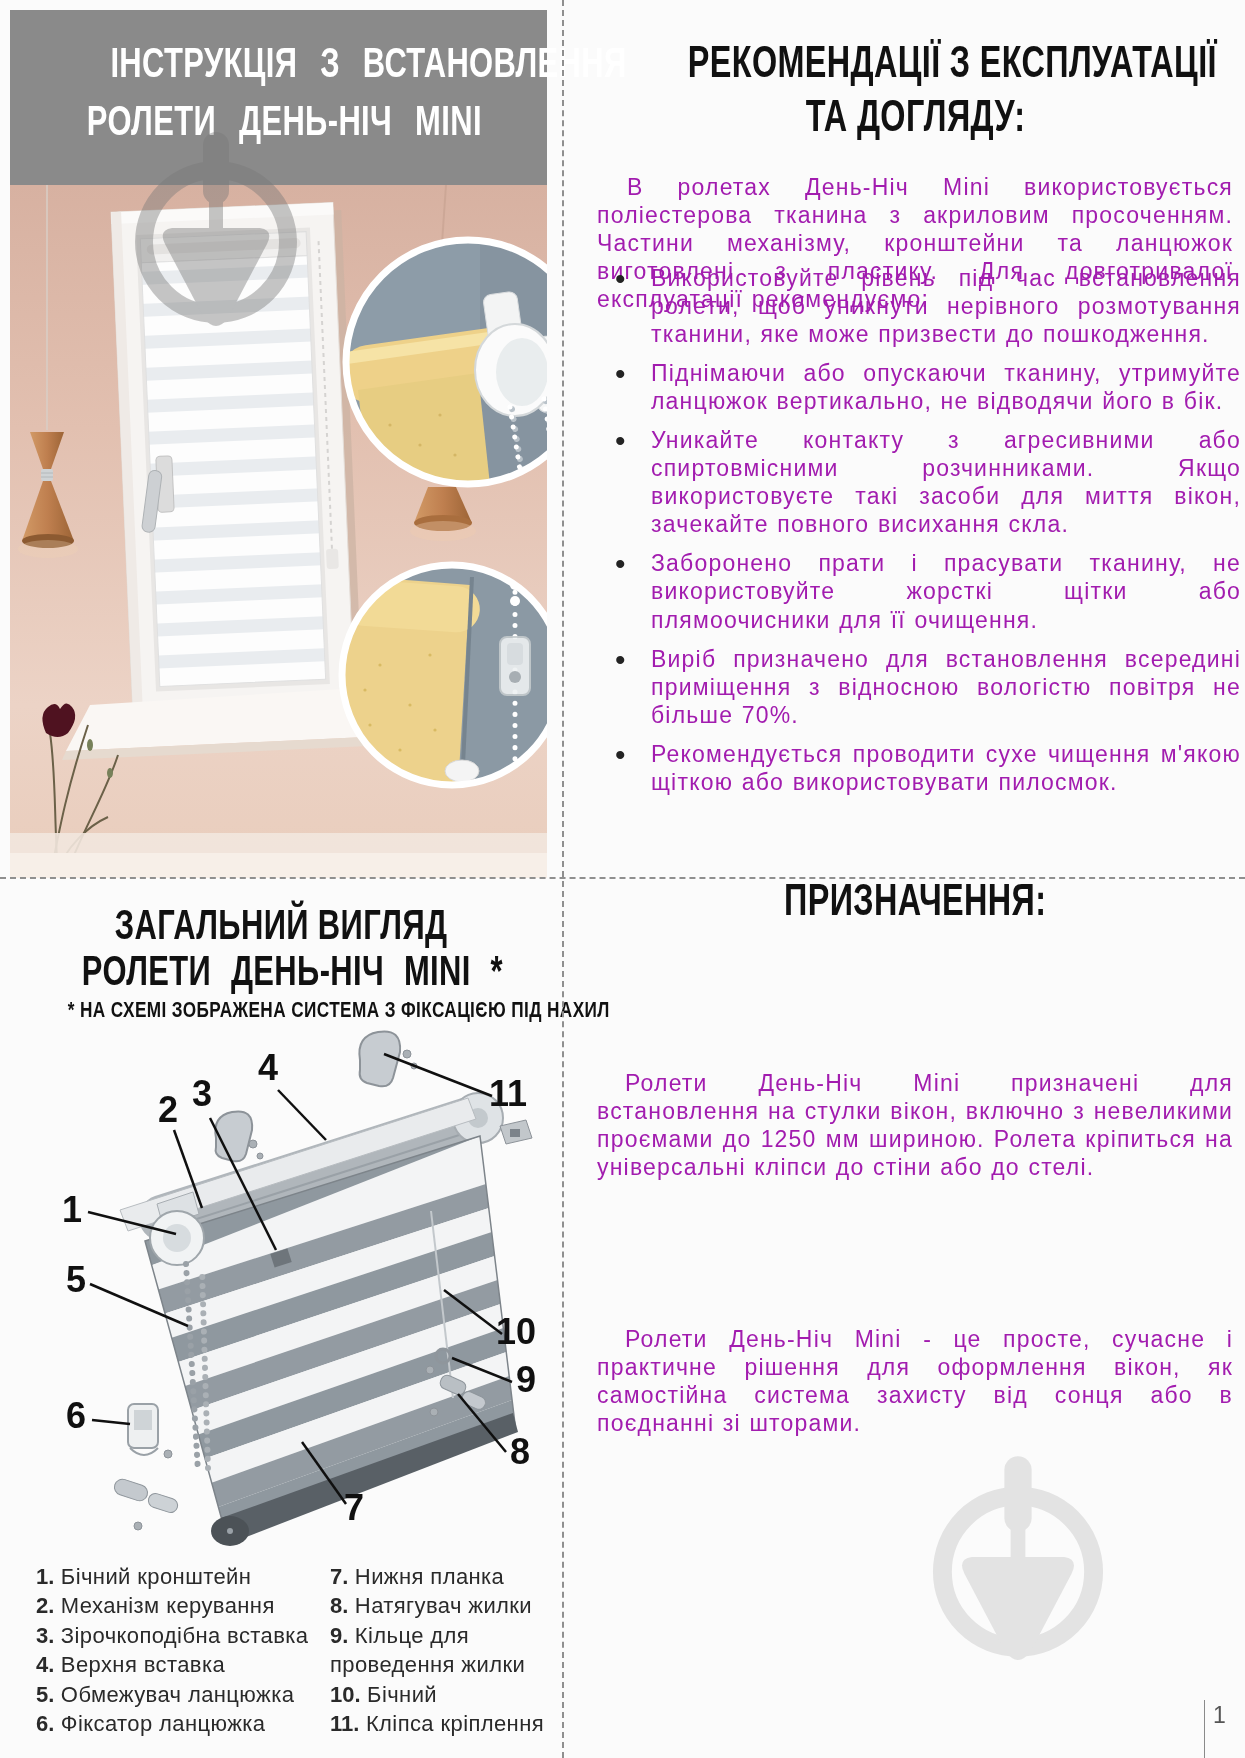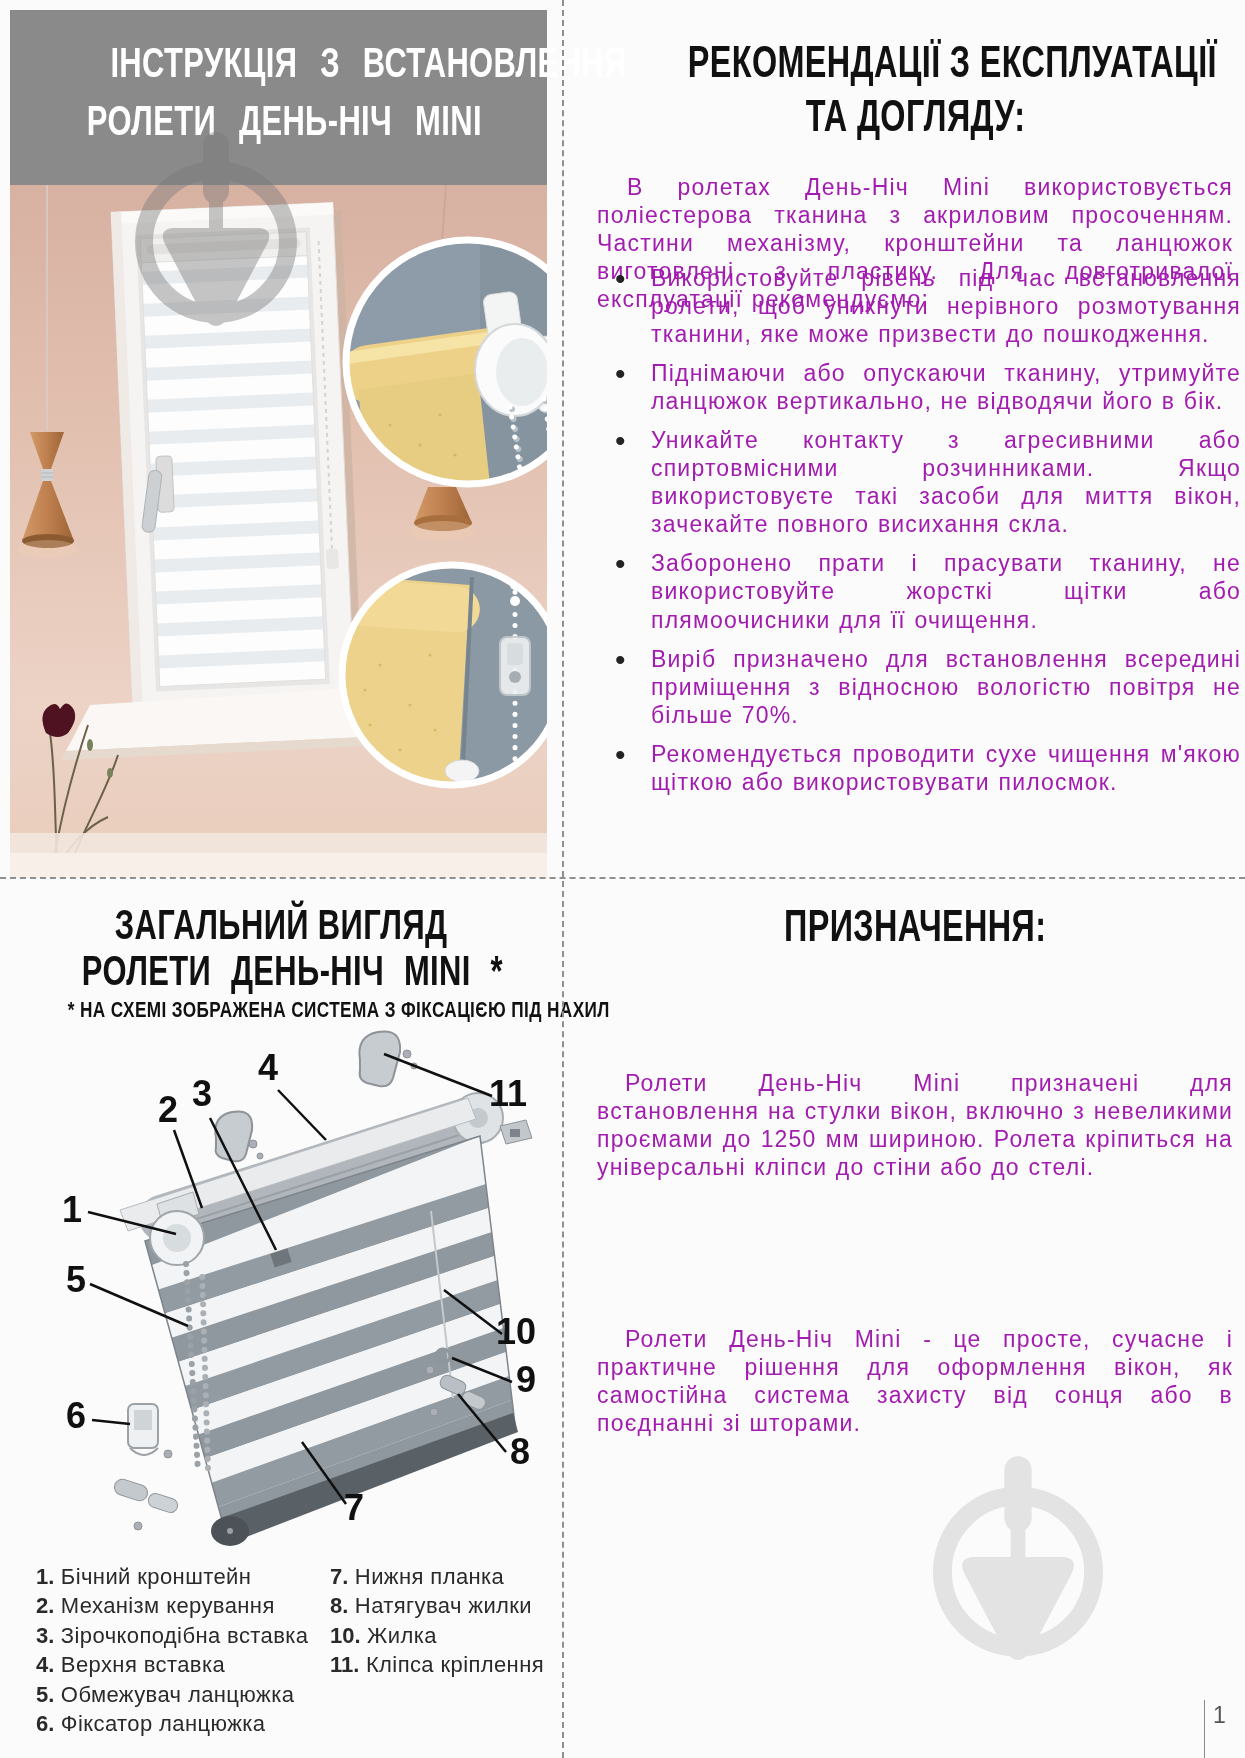--- a/index.html
+++ b/index.html
@@ -42,21 +42,21 @@
   #ov-title2 .cond{word-spacing:.35em;}
   #ov-note{position:absolute;left:0;top:998px;width:562px;text-align:left;}
   #ov-note .cond{font-size:21.5px;transform:scaleX(.8);color:#111;}
   #diagram-wrap{position:absolute;left:10px;top:1026px;width:537px;height:532px;}
   .legend{position:absolute;top:1562px;font-size:22px;line-height:1.34;letter-spacing:.4px;color:#2a2a2a;}
   #legend-left{left:36px;width:280px;}
   #legend-right{left:330px;width:232px;}
   .leg-item b{letter-spacing:0;}
 
   
-  #purpose-title{top:900px;}
+  #purpose-title{top:874px;}
   #purpose-p1{position:absolute;left:597px;top:1046px;width:636px;text-indent:28px;}
   #purpose-p2{position:absolute;left:597px;top:1302px;width:636px;text-indent:28px;}
   #brand-watermark{position:absolute;left:913px;top:1452px;width:210px;height:210px;color:#e3e3e3;}
 
   
   #pg-rule{position:absolute;left:1204px;top:1700px;width:1px;height:58px;background:#8a8a8a;}
   #page-number{position:absolute;left:1213px;top:1702px;font-size:23px;color:#555;}
 
   svg text.callout{font-family:"Liberation Sans",sans-serif;font-weight:bold;font-size:36px;fill:#101010;}
 </style>
@@ -360,21 +360,22 @@
         <div class="leg-item"><b>1.</b><span> Бічний кронштейн</span></div>
         <div class="leg-item"><b>2.</b><span> Механізм керування</span></div>
         <div class="leg-item"><b>3.</b><span> Зірочкоподібна вставка</span></div>
         <div class="leg-item"><b>4.</b><span> Верхня вставка</span></div>
         <div class="leg-item"><b>5.</b><span> Обмежувач ланцюжка</span></div>
         <div class="leg-item"><b>6.</b><span> Фіксатор ланцюжка</span></div>
       </div>
     <div id="legend-right" class="legend">
         <div class="leg-item"><b>7.</b><span> Нижня планка</span></div>
         <div class="leg-item"><b>8.</b><span> Натягувач жилки</span></div>
-        <div class="leg-item"><b>10.</b><span> Жилка</span></div>
+        <div class="leg-item"><b>9.</b><span> Кільце для проведення жилки</span></div>
+        <div class="leg-item"><b>10.</b><span> Бічний</span></div>
         <div class="leg-item"><b>11.</b><span> Кліпса кріплення</span></div>
       </div>
   </div>
 
   <div>
     <div class="hline right-col black-h" id="purpose-title">
       <span class="cond">ПРИЗНАЧЕННЯ:</span>
     </div>
     <p id="purpose-p1" class="bodytext">Ролети День-Ніч Mini призначені для встановлення на стулки вікон, включно з невеликими проємами до 1250 мм шириною. Ролета кріпиться на універсальні кліпси до стіни або до стелі.</p>
     <p id="purpose-p2" class="bodytext">Ролети День-Ніч Mini - це просте, сучасне і практичне рішення для оформлення вікон, як самостійна система захисту від сонця або в поєднанні зі шторами.</p>

